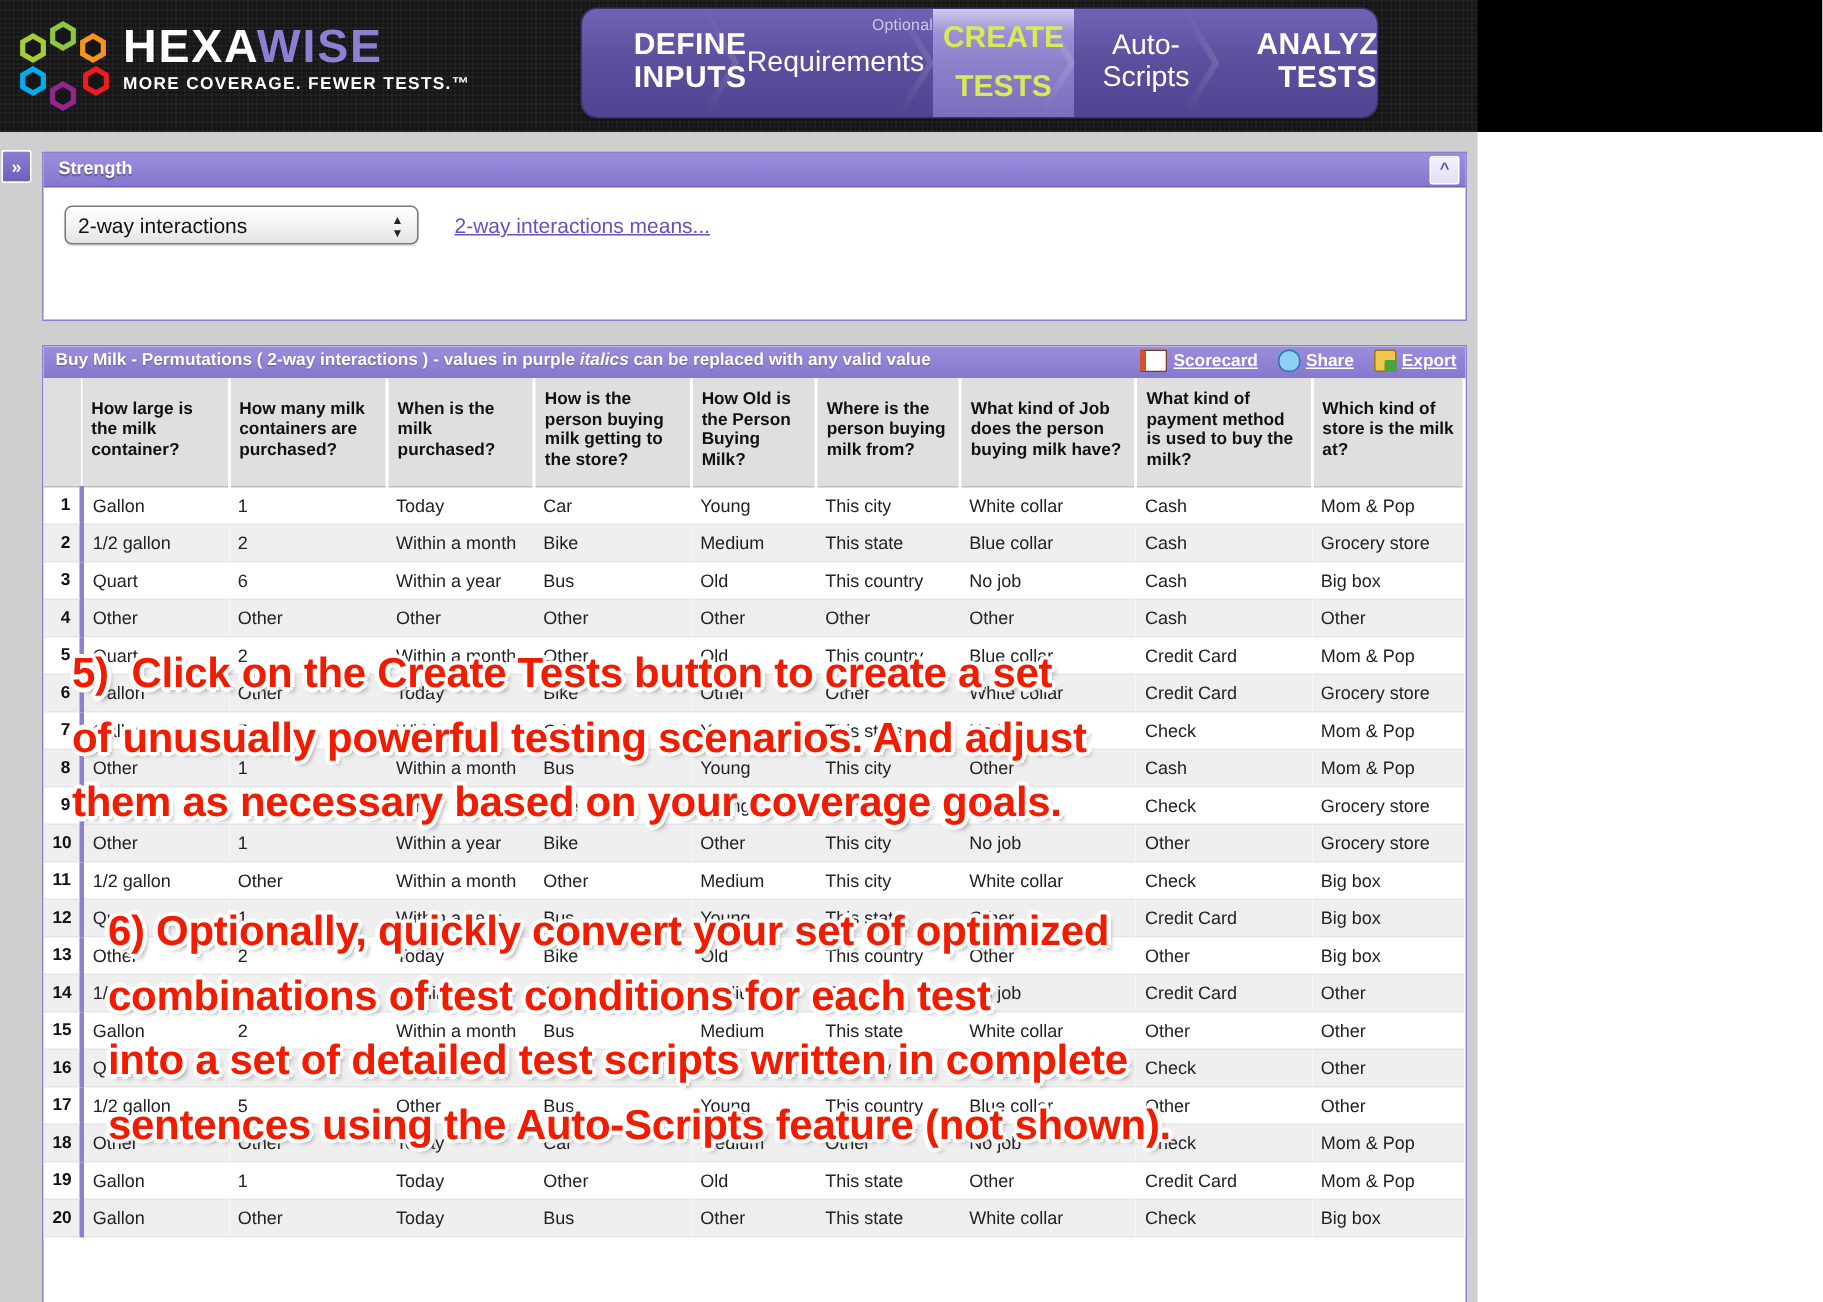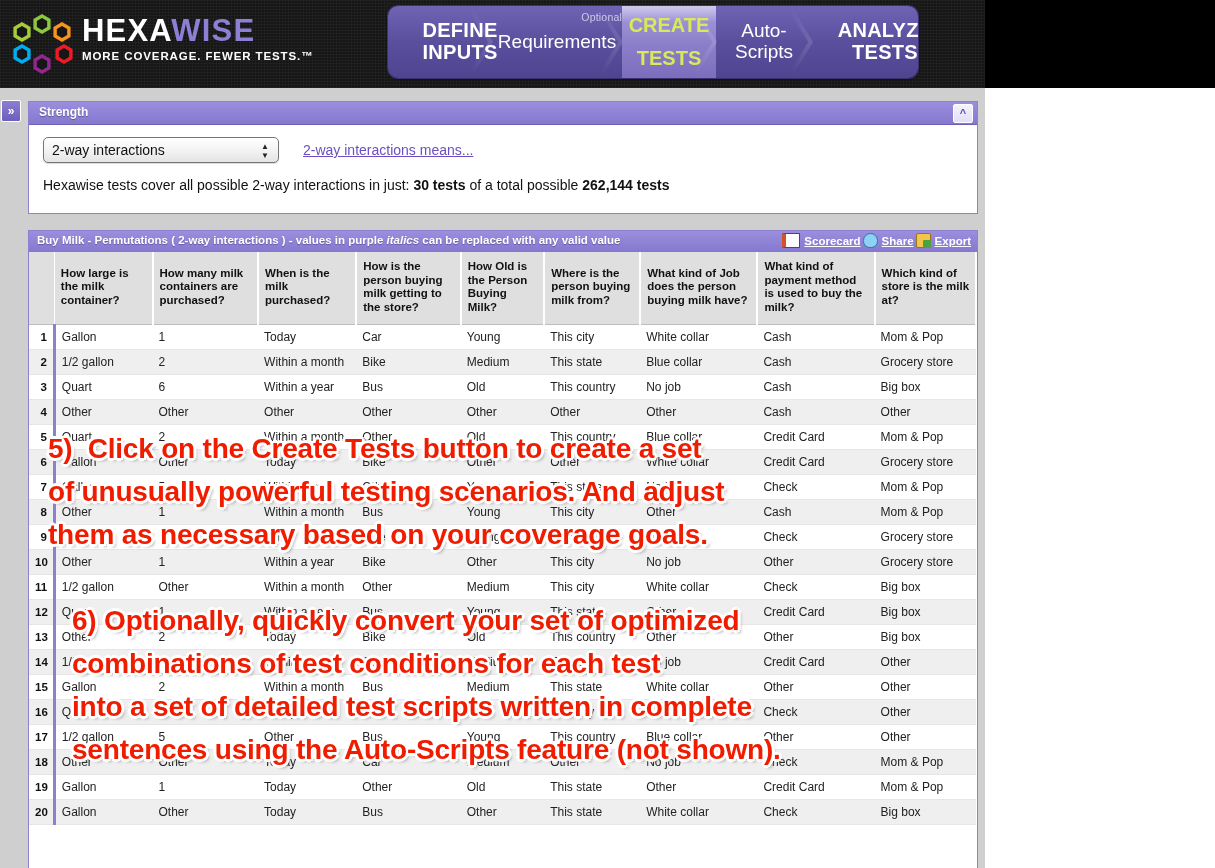--- a/index.html
+++ b/index.html
@@ -154,21 +154,21 @@
   #results-head{
     height:21px;background:linear-gradient(180deg,#9b8ede 0%,#8478cf 100%);
     position:relative;
   }
   #results-title{
     position:absolute;left:8px;top:3px;color:#fff;font-size:11.5px;font-weight:bold;
     text-shadow:0 1px 1px rgba(0,0,0,.3);white-space:nowrap;
   }
   #results-title i{font-style:italic;}
   #results-actions{
-    position:absolute;right:6px;top:2px;display:flex;align-items:center;gap:2px;
+    position:absolute;right:6px;top:2px;display:flex;align-items:center;gap:13px;
   }
   .act{display:flex;align-items:center;gap:4px;}
   .act span.lbl{color:#fff;font-size:11.5px;text-decoration:underline;font-weight:bold;}
   .act .ic{width:13px;height:13px;display:block;position:relative;}
   .ic-scorecard{background:#fdfdfd;border:1px solid #7a3b1e;border-left:4px solid #d2522b;border-radius:1px;}
   .ic-share{background:#8fd0f5;border-radius:50% 50% 45% 45%;border:1px solid #2c74a8;}
   .ic-export{background:#f2c64a;border:1px solid #9a7415;border-radius:2px;}
   .ic-export::after{
     content:"";position:absolute;right:-1px;bottom:-1px;width:8px;height:8px;
     background:#4aa33f;border-radius:1px;
@@ -299,23 +299,20 @@
       <div id="strength-title">Strength</div>
       <div id="strength-collapse">^</div>
     </div>
     <div id="strength-body">
       <div id="select-row">
         <div id="strength-select">
           <span>2-way interactions</span>
           <span id="select-arrows">▲<br>▼</span>
         </div>
         <a id="strength-link" href="#">2-way interactions means...</a>
-      </div>
-      <div id="strength-sentence">
-        <span>Hexawise tests cover all possible 2-way interactions in just: </span><b>30 tests</b><span> of a total possible </span><b>262,144 tests</b>
       </div>
     </div>
   </div>
 
   <div id="results-panel">
     <div id="results-head">
       <div id="results-title">
         <span>Buy Milk - Permutations  ( 2-way interactions ) - values in purple </span><i>italics</i><span> can be replaced with any valid value</span>
       </div>
       <div id="results-actions">

